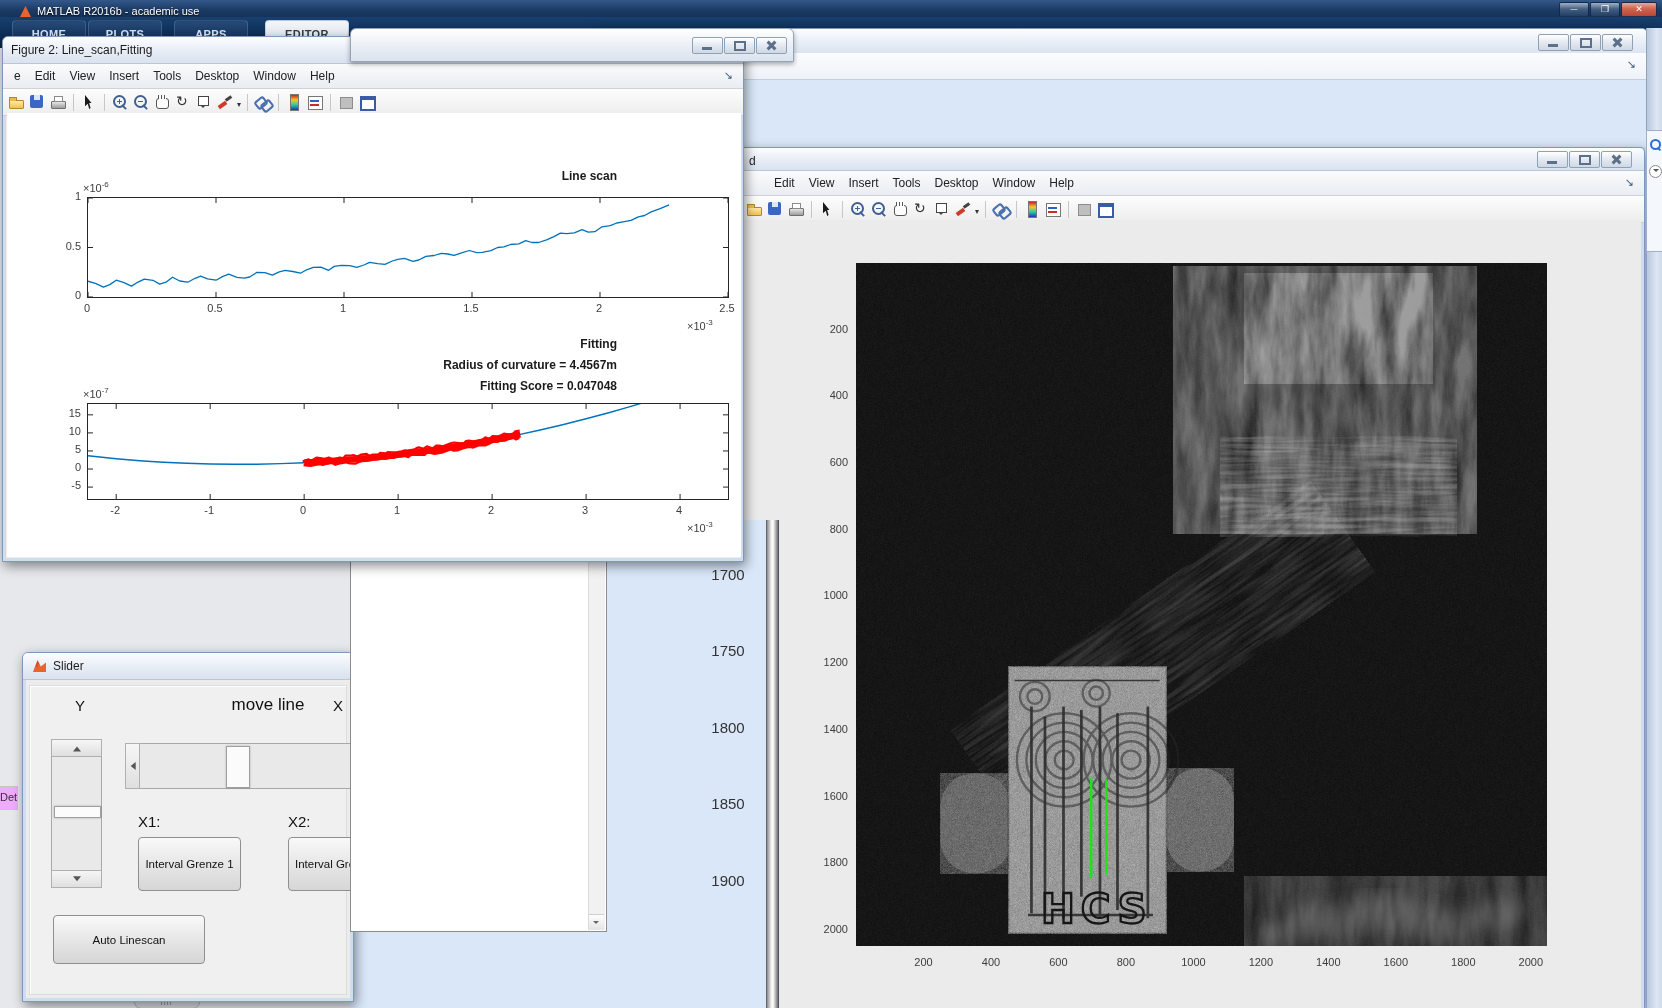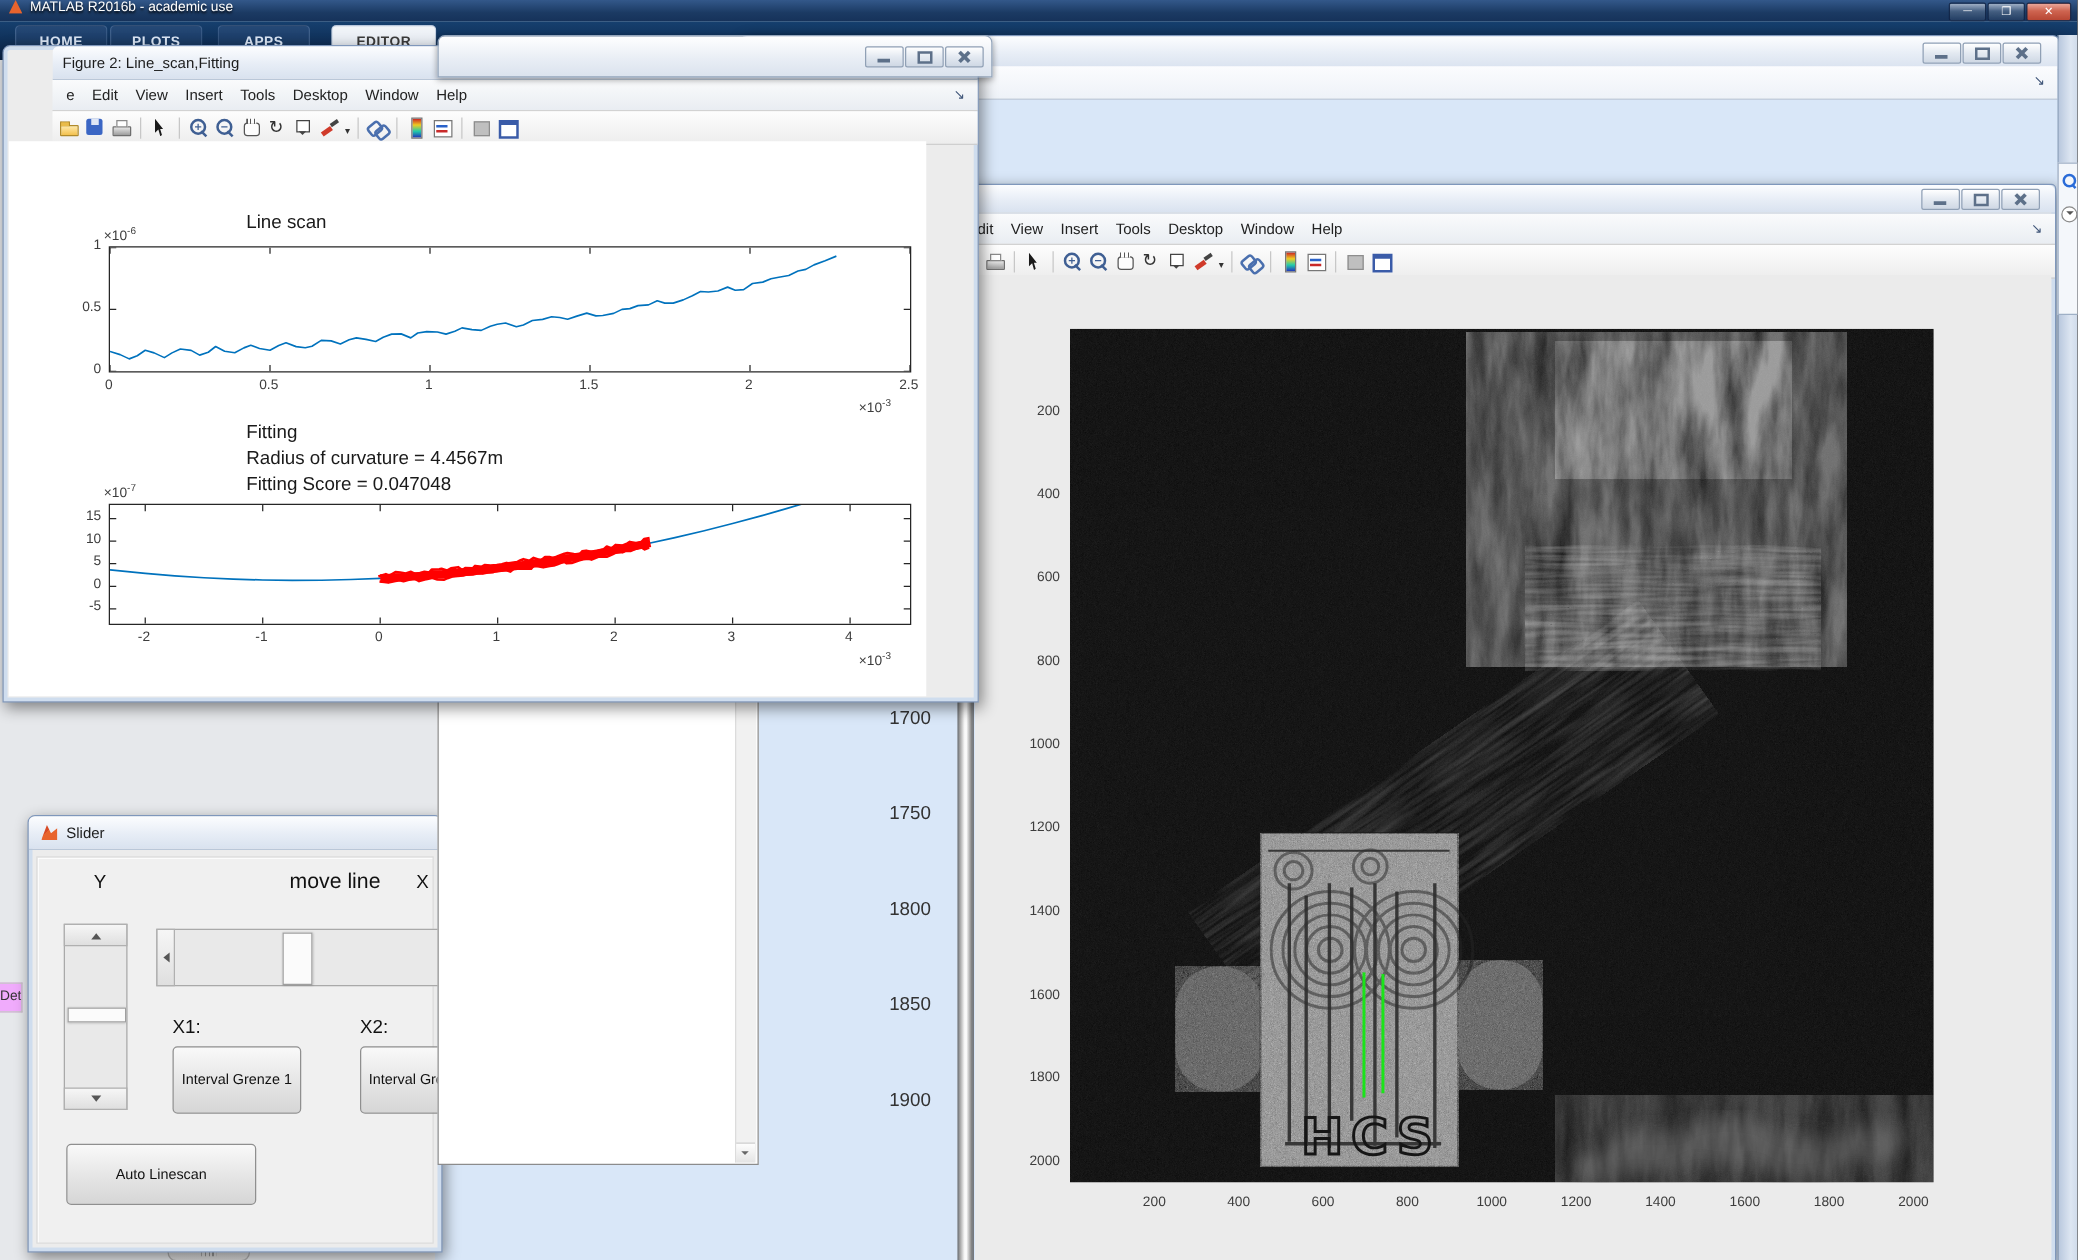--- a/index.html
+++ b/index.html
@@ -2,21 +2,21 @@
 <html><head>
 <meta charset="utf-8">
 <style>
   html,body{margin:0;padding:0;background:#555;}
   .stage{position:relative;width:1662px;height:1008px;overflow:hidden;background:#e4e6e9;
          font-family:"Liberation Sans",sans-serif;color:#1a1a1a;}
   .abs{position:absolute;}
 
   
   .mw-titlebar{left:0;top:0;width:1662px;height:17px;background:linear-gradient(#33588a,#1b3a63 60%,#16325a);
-    display:flex;align-items:flex-start;padding-left:7px;box-sizing:border-box;}
+    display:flex;align-items:flex-end;padding-left:20px;box-sizing:border-box;}
   .mw-logo{width:11px;height:11px;background:#e8642d;clip-path:polygon(50% 0,100% 100%,0 100%);margin-right:6px;}
   .mw-title{font-size:11px;color:#fff;text-shadow:0 1px 2px #000;}
   .aero-ctls{position:absolute;right:5px;top:2px;display:flex;gap:1px;}
   .aero{width:28px;height:13px;border:1px solid rgba(15,35,70,.9);border-radius:2px;position:relative;
     background:linear-gradient(rgba(255,255,255,.55),rgba(255,255,255,.18) 45%,rgba(255,255,255,.06));}
   .aero.close{width:34px;background:linear-gradient(#eba89b,#ce6450 45%,#b84734);}
   .aero::after{color:#fff;font-size:9px;position:absolute;left:0;right:0;top:0;bottom:0;text-align:center;line-height:12px;}
   .aero.min::after{content:"—";font-size:7px;}
   .aero.max::after{content:"❐";}
   .aero.close::after{content:"✕";}
@@ -82,21 +82,21 @@
   .tbi-window::before{content:"";position:absolute;left:2px;top:3px;width:12px;height:9px;background:#fff;border:2px solid #3a5ba8;border-top-width:4px;}
 
   
   #f2-canvas{position:absolute;left:4px;top:76px;width:734px;height:444px;background:#fff;}
   .axes-box{position:absolute;border:1px solid #262626;background:#fff;}
   .axes-box svg{display:block;}
   .tick{position:absolute;font-size:11px;color:#3d3d3d;text-align:center;}
   .tick-y{text-align:right;}
   .expl{font-size:11px;color:#3d3d3d;}
   .expl sup{font-size:8px;}
-  .ptitle{position:absolute;font-weight:normal;font-size:15px;color:#1a1a1a;text-align:left;width:420px;}
+  .ptitle{position:absolute;font-weight:bold;font-size:12px;color:#1a1a1a;text-align:right;width:420px;}
 
   
   .gui-body{position:absolute;left:1px;right:1px;top:50px;bottom:0;background:#d9e7f8;border-top:1px solid #c3cede;}
   .gui-menu{position:absolute;left:1px;right:1px;top:24px;height:26px;background:linear-gradient(#fbfcfe,#eef2f8);border-bottom:1px solid #cccccc;}
   .btn{position:absolute;background:linear-gradient(#fcfcfc,#eaeaea 55%,#d9d9d9);border:1px solid #8d8d8d;border-radius:5px;
     display:flex;align-items:center;justify-content:center;color:#111;box-shadow:inset 0 1px 0 #fff;}
   .glabel{position:absolute;font-size:12px;color:#111;text-align:right;}
   .tin{position:absolute;background:#fff;border:1px solid #7e96b2;font-size:12px;text-align:center;font-family:"Liberation Sans",sans-serif;box-sizing:border-box;}
 
   
@@ -356,21 +356,21 @@
       <div class="rul-num" style="top: 275px;">1850</div>
       <div class="rul-num" style="top: 352px;">1900</div>
     </div>
 
   <div class="abs" id="listbox-body">
     <div class="lb-scroll">
       <div class="lb-down"></div>
     </div>
   </div>
 
-  <div class="win" style="left:2px;top:36px;width:740px;height:524px;z-index:50;padding-left:39px;">
+  <div class="win" style="left:2px;top:36px;width:740px;height:524px;z-index:50;">
     <div class="win-tb">
       <span class="t">Figure 2: Line_scan,Fitting</span>
     </div>
     <div class="menubar" id="f2-menu">
       <span class="dockarr">↘</span>
     <div class="mi">e</div>
         <div class="mi">Edit</div>
         <div class="mi">View</div>
         <div class="mi">Insert</div>
         <div class="mi">Tools</div>

